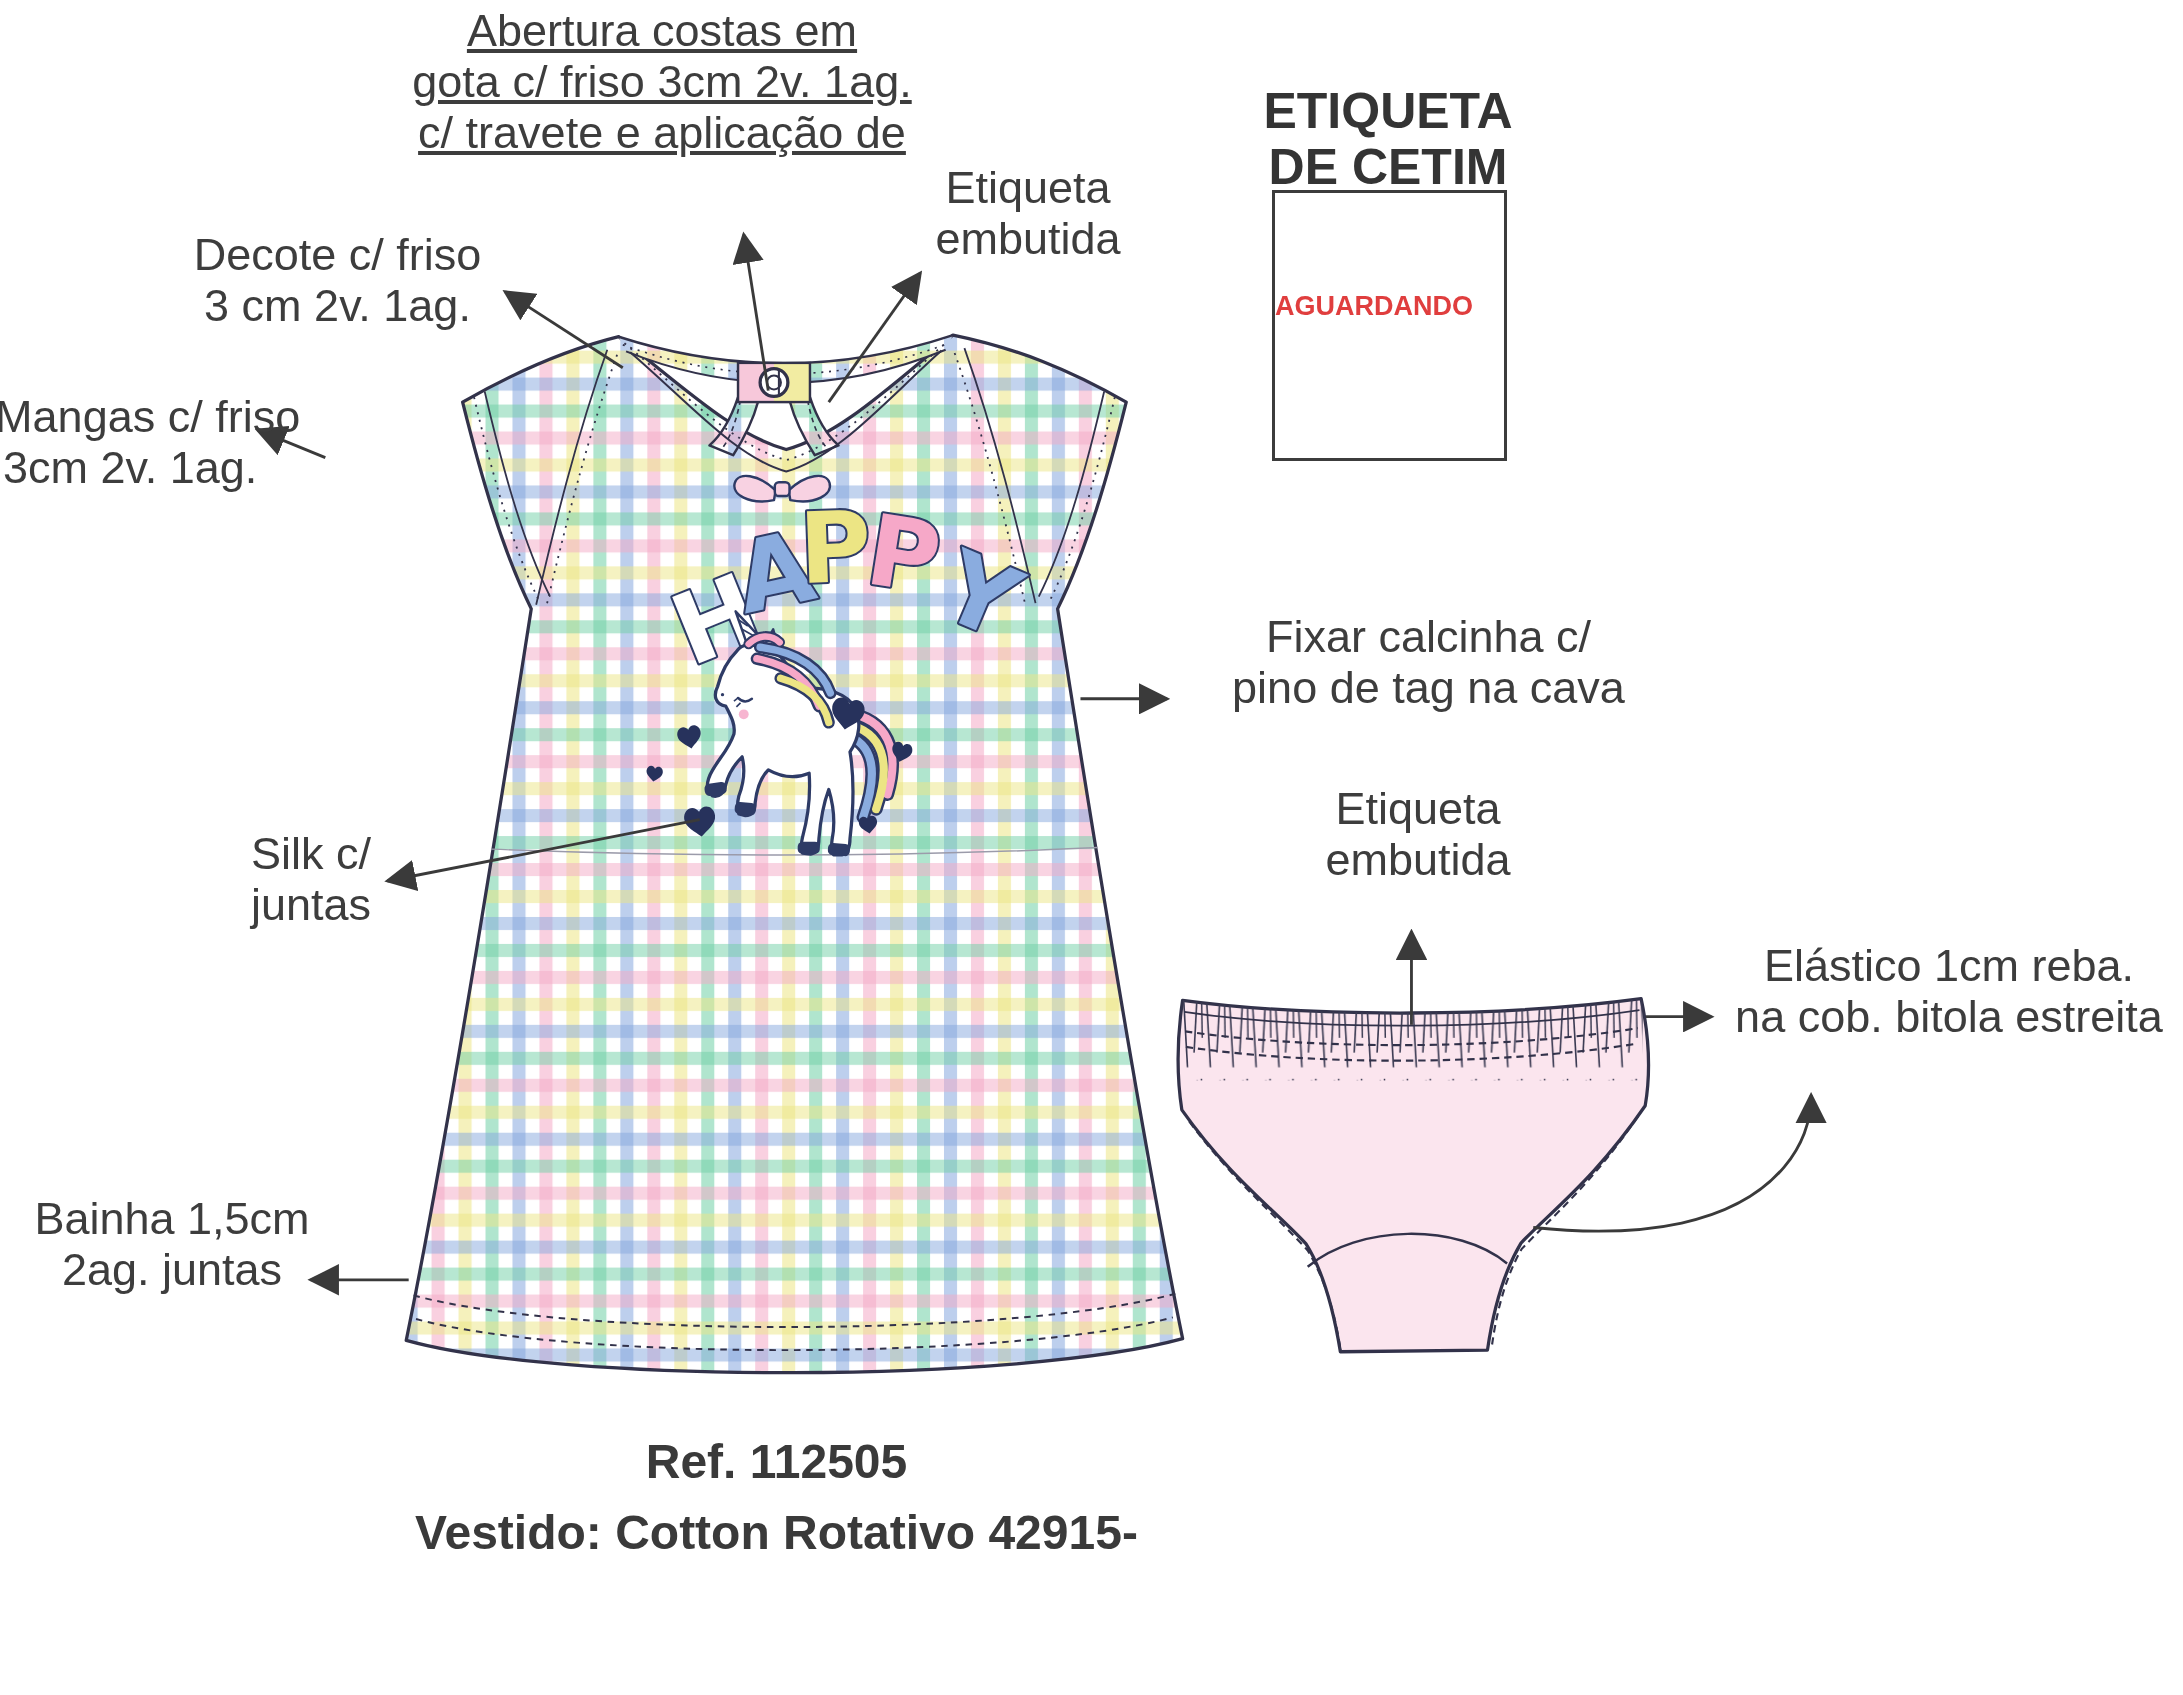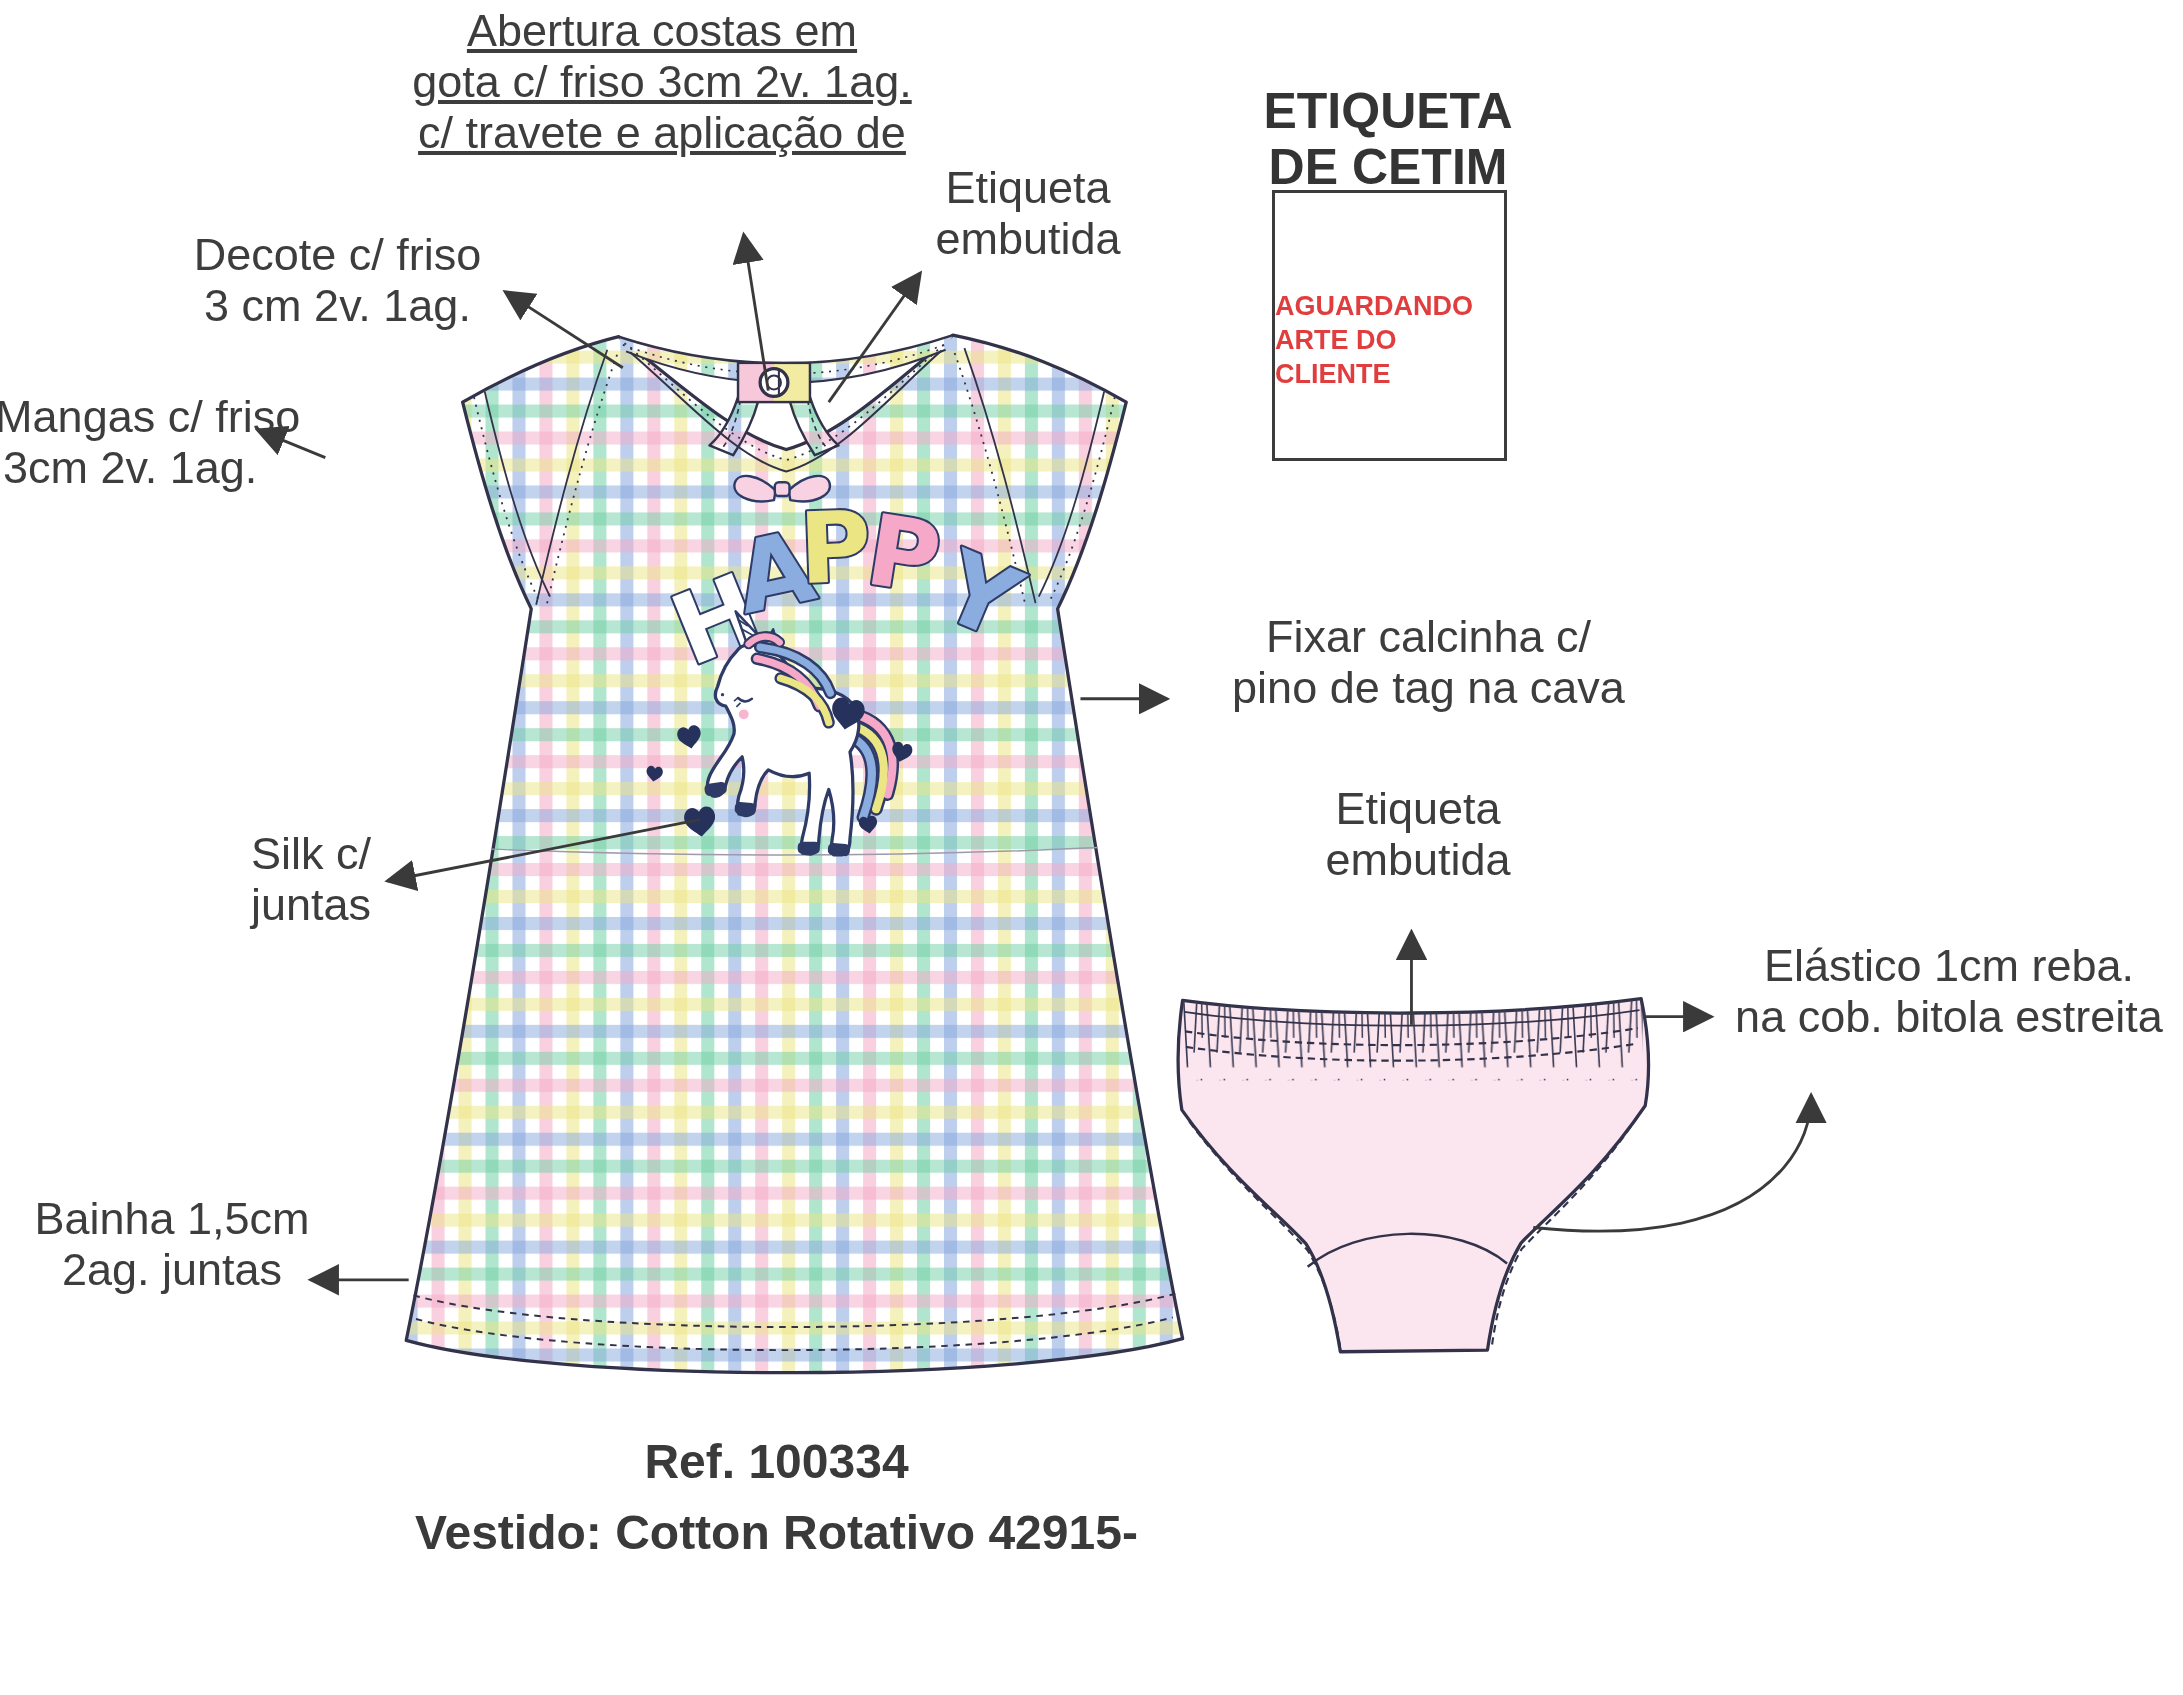--- a/index.html
+++ b/index.html
@@ -248,21 +248,20 @@
 </div>
 
 <div class="lbl" id="satin-title" style="left:1241px;top:83px;width:294px;">
   <div>ETIQUETA</div>
   <div>DE CETIM</div>
 </div>
 
 <div id="satin-box">
   <div id="satin-placeholder">
     <div>AGUARDANDO</div>
-    <div>ARTE DO CLIENTE</div>
   </div>
 </div>
 
 <div class="lbl" style="left:176px;top:828px;width:270px;">
   <div>Silk c/</div>
   <div>juntas</div>
 </div>
 
 <div class="lbl" style="left:1175px;top:611px;width:507px;">
   <div>Fixar calcinha c/</div>
@@ -278,16 +277,16 @@
   <div>Elástico 1cm reba.</div>
   <div>na cob. bitola estreita</div>
 </div>
 
 <div class="lbl" style="left:23px;top:1193px;width:298px;">
   <div>Bainha 1,5cm</div>
   <div>2ag. juntas</div>
 </div>
 
 <div class="lbl" id="footer" style="left:237px;top:1426px;width:1079px;">
-  <div>Ref. 100334</div>
+  <div>Ref. 112505</div>
   <div>Vestido: Cotton Rotativo 42915-</div>
 </div>
 
 
 </body></html>

